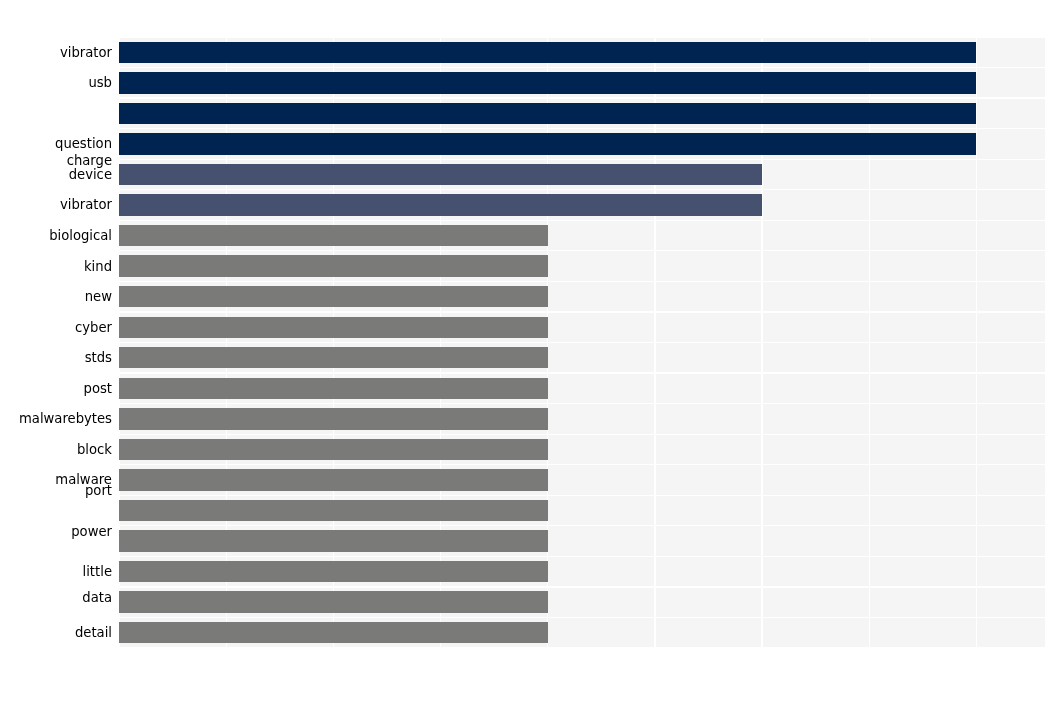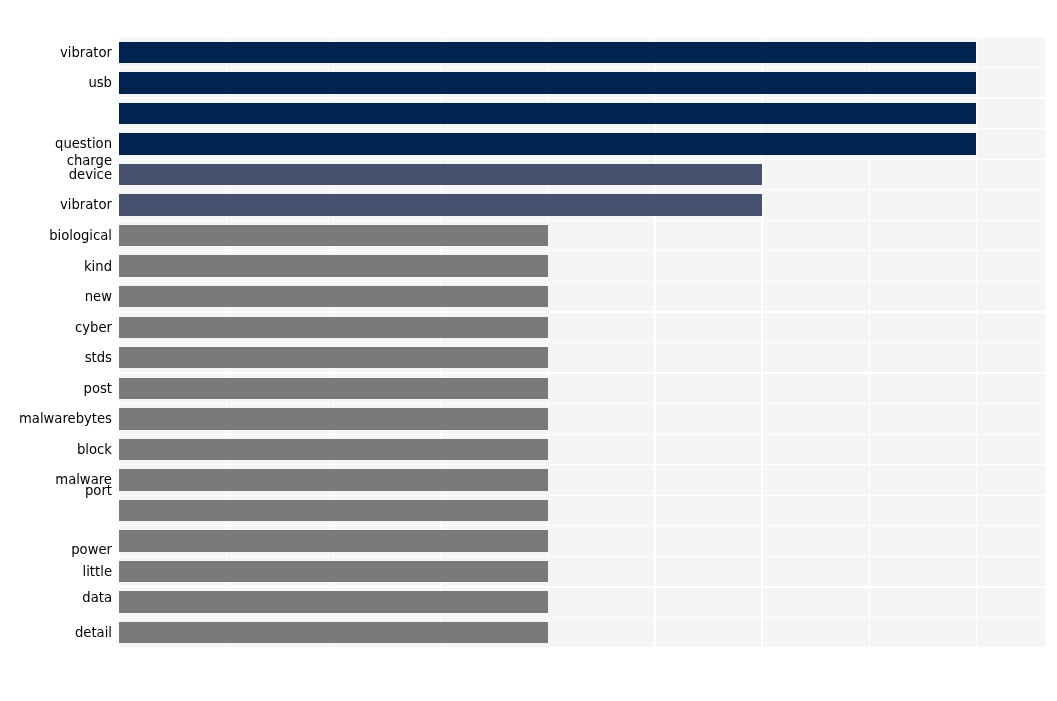--- a/index.html
+++ b/index.html
@@ -177,21 +177,21 @@
       <div class="ytick" style="top: 191.975px;">biological</div>
       <div class="ytick" style="top: 222.525px;">kind</div>
       <div class="ytick" style="top: 253.075px;">new</div>
       <div class="ytick" style="top: 283.625px;">cyber</div>
       <div class="ytick" style="top: 314.175px;">stds</div>
       <div class="ytick" style="top: 344.725px;">post</div>
       <div class="ytick" style="top: 375.275px;">malwarebytes</div>
       <div class="ytick" style="top: 405.825px;">block</div>
       <div class="ytick" style="top: 436.375px;">malware</div>
       <div class="ytick" style="top: 447px;">port</div>
-      <div class="ytick" style="top: 506px;">power</div>
+      <div class="ytick" style="top: 488px;">power</div>
       <div class="ytick" style="top: 528.025px;">little</div>
       <div class="ytick" style="top: 554px; padding-left: 44px;">data</div>
       <div class="ytick" style="top: 589.125px;">detail</div>
     </div>
 
 
 
 </div>
 
 </body></html>

